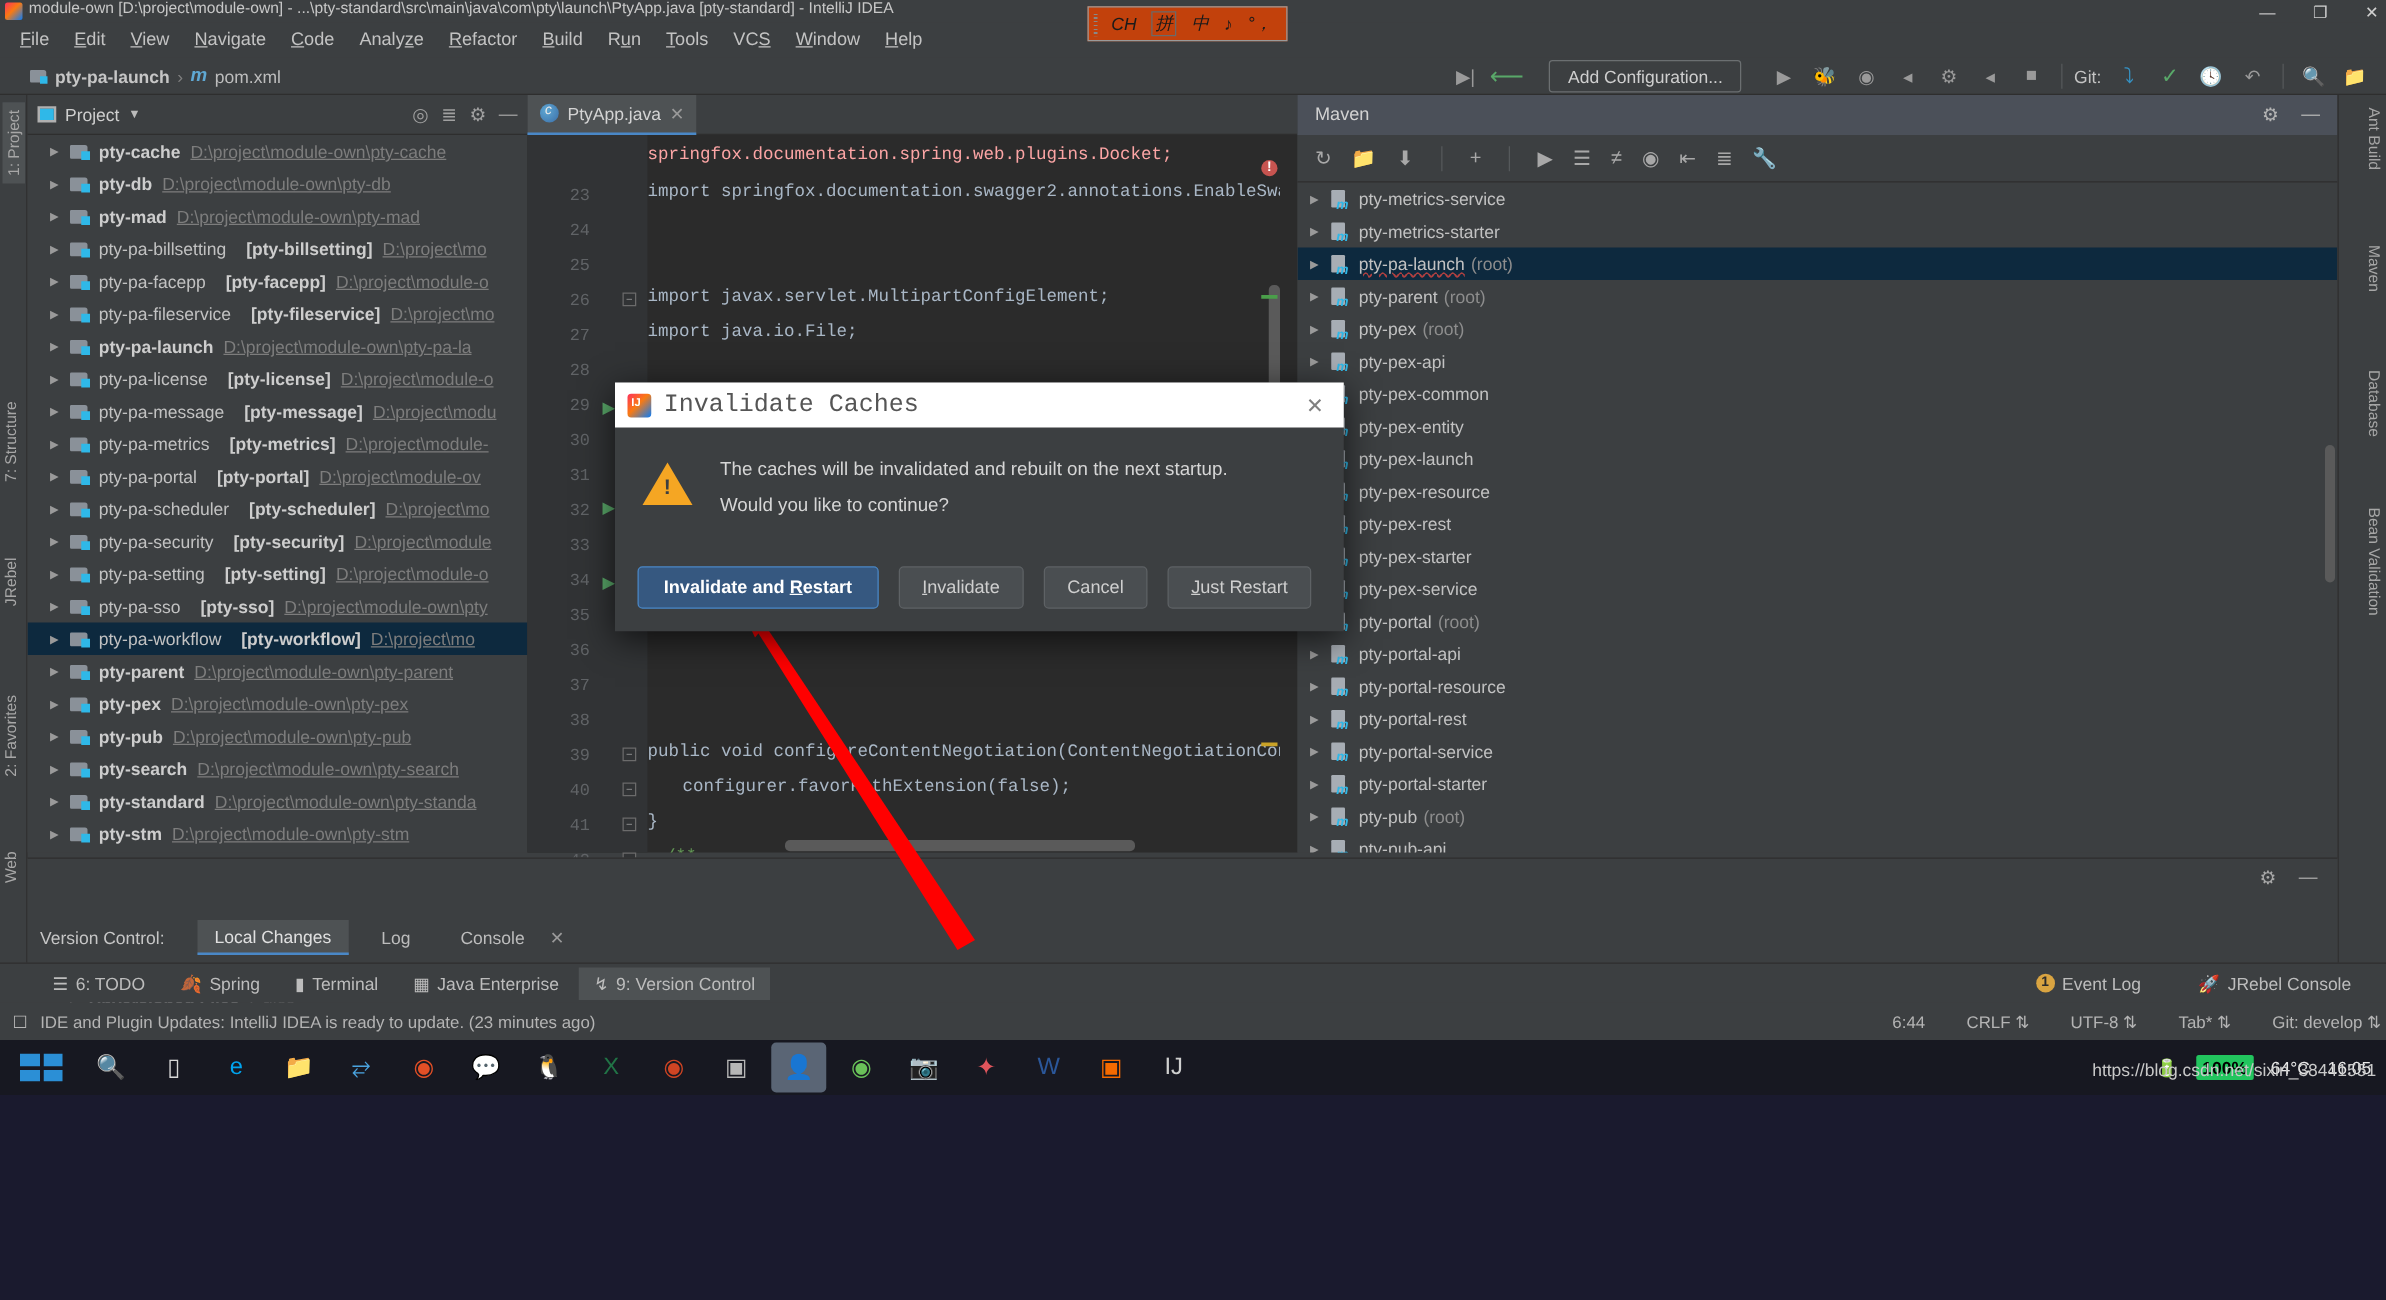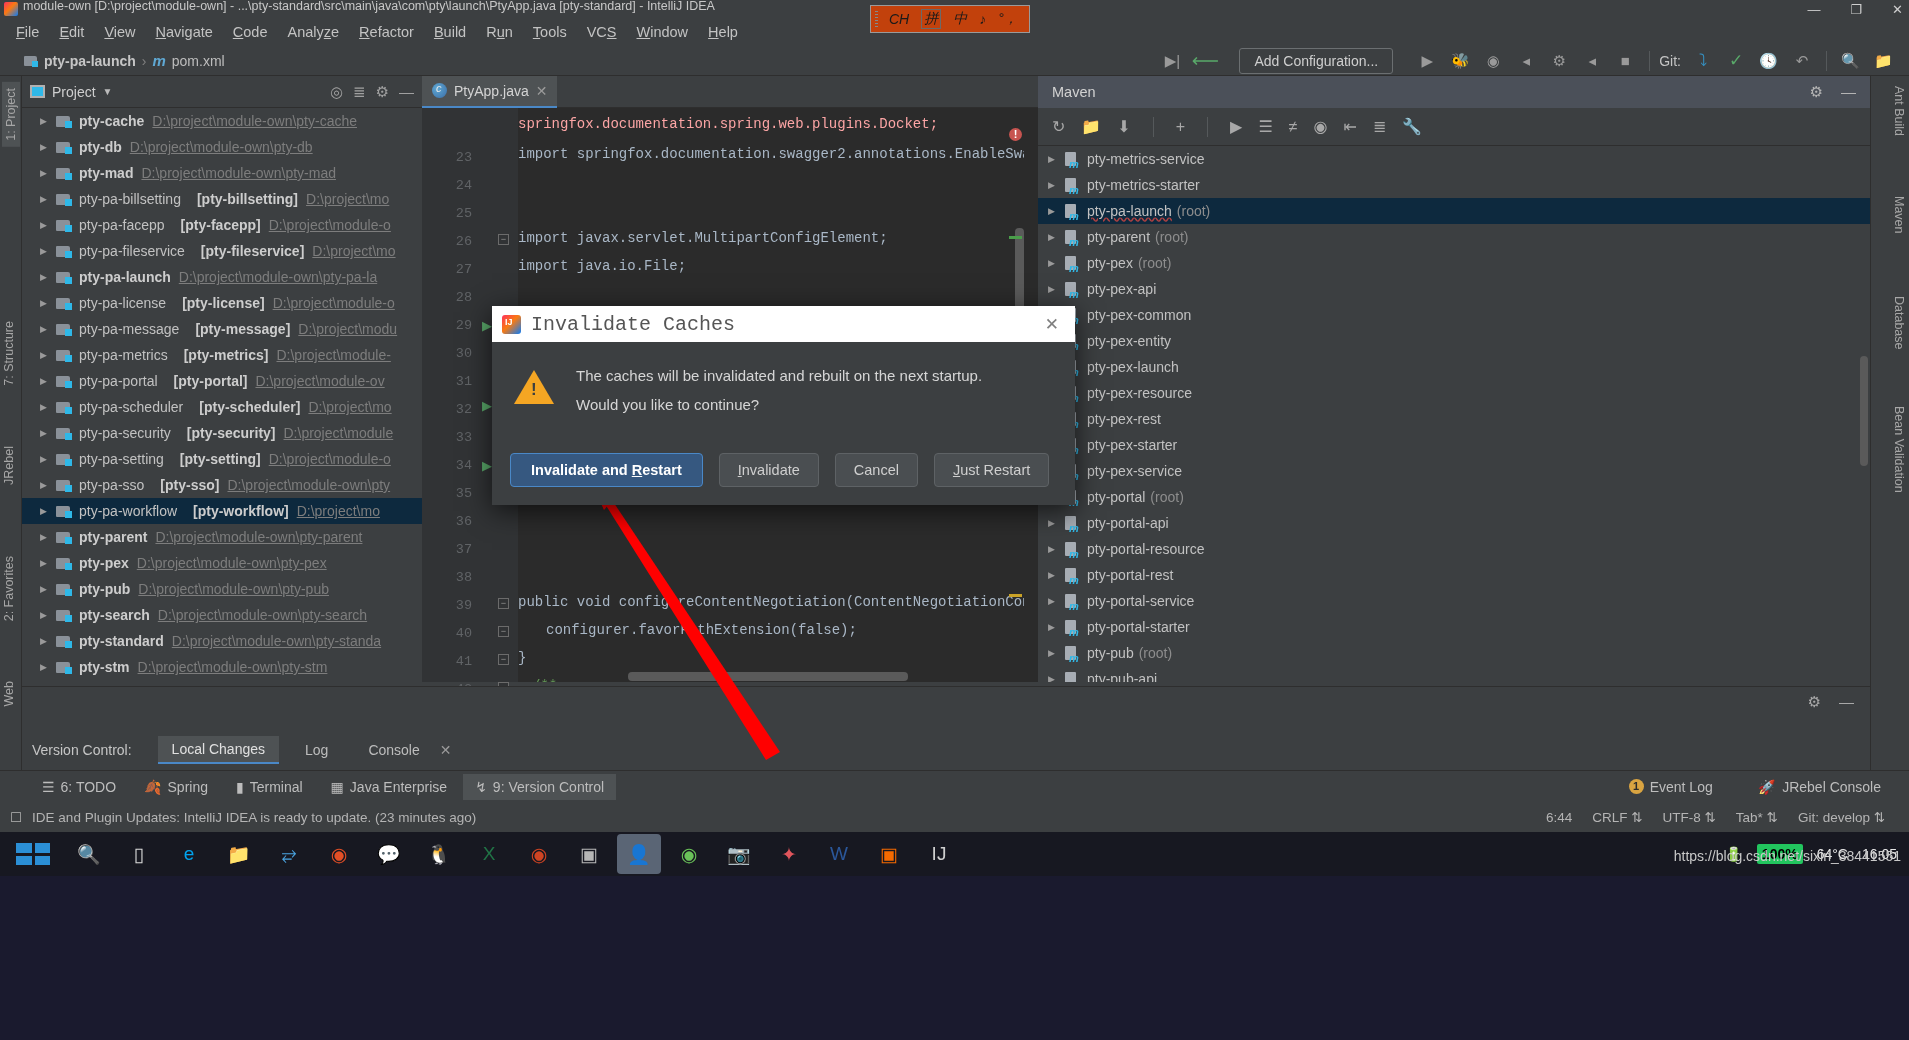--- a/index.html
+++ b/index.html
@@ -175,22 +175,22 @@
   .twitem.sel{ background:#4e5254; }
   .tw-right{ margin-left:auto; display:flex; align-items:center; gap:22px;
     padding-right:16px; }
   .badge{ width:15px; height:15px; border-radius:50%; background:#d9a441; color:#2b2b2b;
     font-size:11px; font-weight:bold; text-align:center; line-height:15px; }
 
   
   .status{ position:absolute; left:0; top:802px; width:1909px; height:30px;
     background:#3c3f41; display:flex; align-items:center; padding-left:10px;
     font-size:13.5px; color:#b4b4b4; }
-  .st-right{ margin-left:auto; display:flex; align-items:center; gap:20px;
-    padding-right:24px; }
+  .st-right{ margin-left:auto; display:flex; align-items:center; gap:33px;
+    padding-right:4px; }
 
   
   .taskbar{ position:absolute; left:0; top:832px; width:1909px; height:208px;
     background:#1a1a2e; }
   .tb-inner{ position:absolute; left:0; top:0; width:1909px; height:44px;
     background:#171821; display:flex; align-items:center; }
   .winlogo{ width:34px; height:22px; margin:0 14px 0 16px; flex:none;
     display:grid; grid-template-columns:1fr 1fr; grid-template-rows:1fr 1fr; gap:3px; }
   .winlogo i{ background:#2b8fd6; display:block; }
   .tbicon{ width:44px; height:40px; margin:0 3px; border-radius:4px; flex:none;

